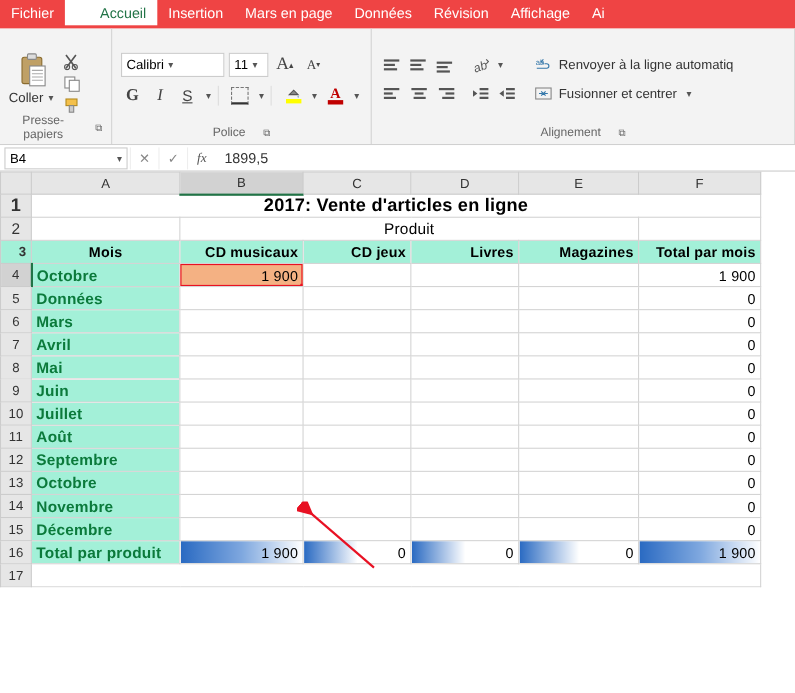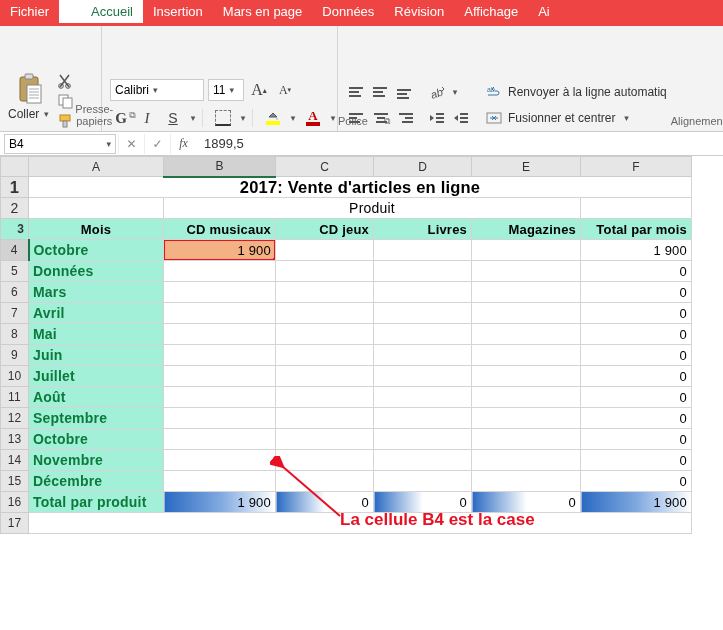--- a/index.html
+++ b/index.html
@@ -5,21 +5,21 @@
   * { box-sizing: border-box; margin: 0; padding: 0; }
   html, body { width: 723px; height: 630px; font-family: "Segoe UI", Arial, sans-serif; font-size: 12px; overflow: hidden; background: #fff; }
   
   
   .tabs { display: flex; background: #ef4444; color: #fff; height: 26px; align-items: flex-start; }
   .tab { padding: 4px 10px; cursor: pointer; display: flex; align-items: center; font-size: 13px; }
   .tab.active { background: #fff; color: #217346; font-weight: normal; padding-left: 32px; }
   
   
   .ribbon { display: flex; background: #f3f3f3; border-bottom: 1px solid #ccc; height: 106px; }
-  .group { border-right: 1px solid #d4d4d4; padding: 4px 8px 2px 8px; display: flex; flex-direction: row; justify-content: space-between; align-items: flex-end; }
+  .group { border-right: 1px solid #d4d4d4; padding: 22px 8px 2px 8px; display: flex; flex-direction: column; justify-content: space-between; }
   .group-label { text-align: center; font-size: 11px; color: #666; padding-bottom: 2px; display: flex; justify-content: center; align-items: center; gap: 16px; }
   .dialog-launcher { font-size: 9px; color: #666; }
   
   
   .clipboard-top { display: flex; gap: 6px; align-items: flex-start; }
   .paste-btn { display: flex; flex-direction: column; align-items: center; gap: 2px; }
   .paste-icon { width: 28px; height: 32px; }
   .paste-label { font-size: 12px; color: #333; display: flex; align-items: center; gap: 2px; }
   .mini-col { display: flex; flex-direction: column; gap: 4px; }
   .mini-icon { width: 18px; height: 16px; }
@@ -484,17 +484,13 @@
     </table>
 
   <svg class="arrow-svg" width="80" height="70">
     <defs>
         <marker id="ah" markerWidth="8" markerHeight="8" refX="2" refY="4" orient="auto">
           <path d="M8 0 L0 4 L8 8 Z" fill="#e81123"></path>
         </marker>
       </defs>
     <line x1="70" y1="60" x2="12" y2="10" stroke="#e81123" stroke-width="2" marker-end="url(#ah)"></line>
   </svg>
-  <div class="annotation">
-    <div>La cellule B4 est la case</div>
-
-  </div>
 </div>
 
 </body></html>

